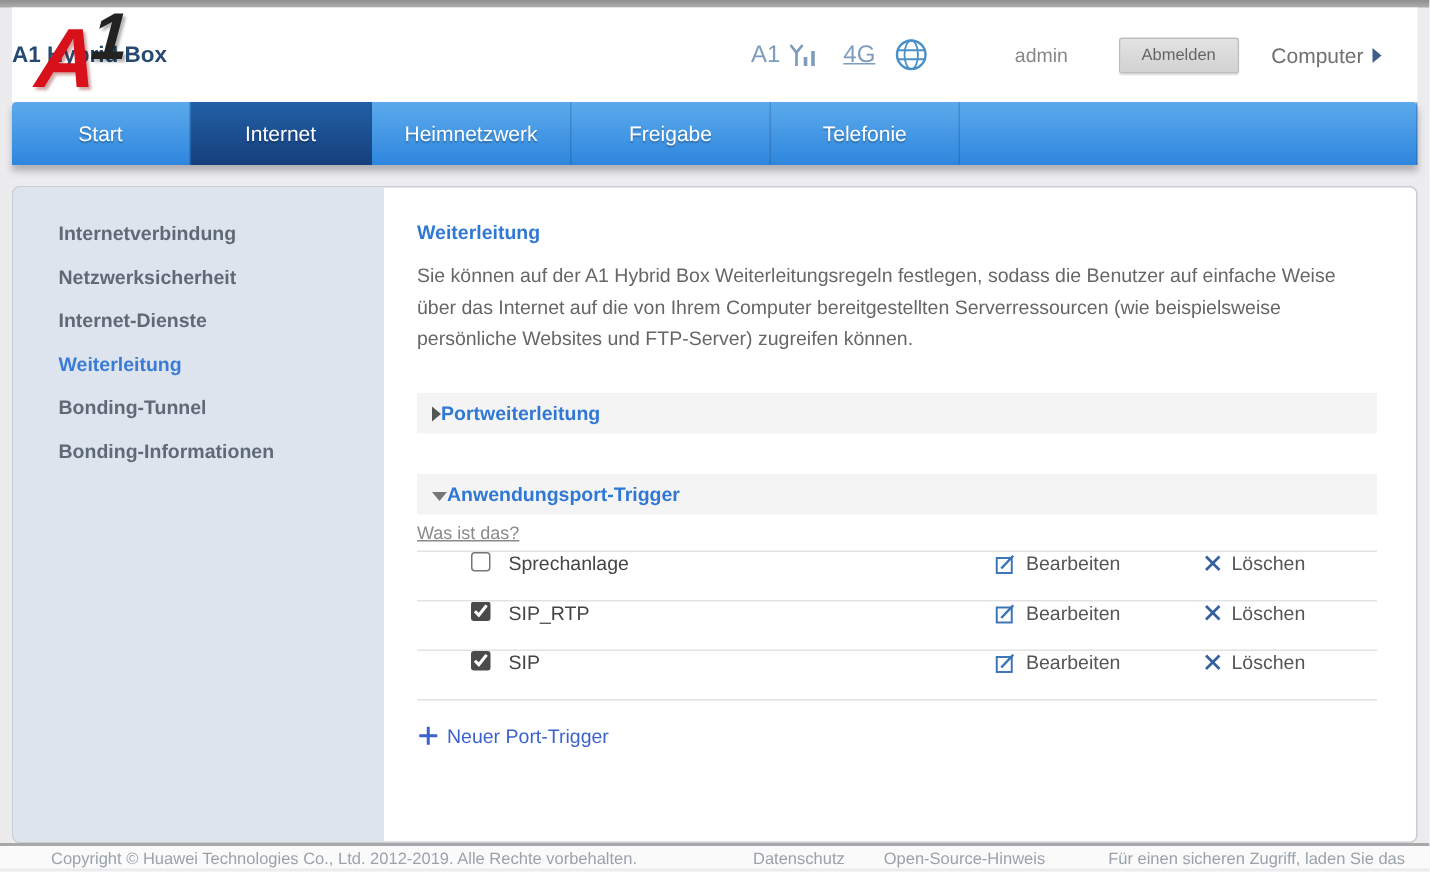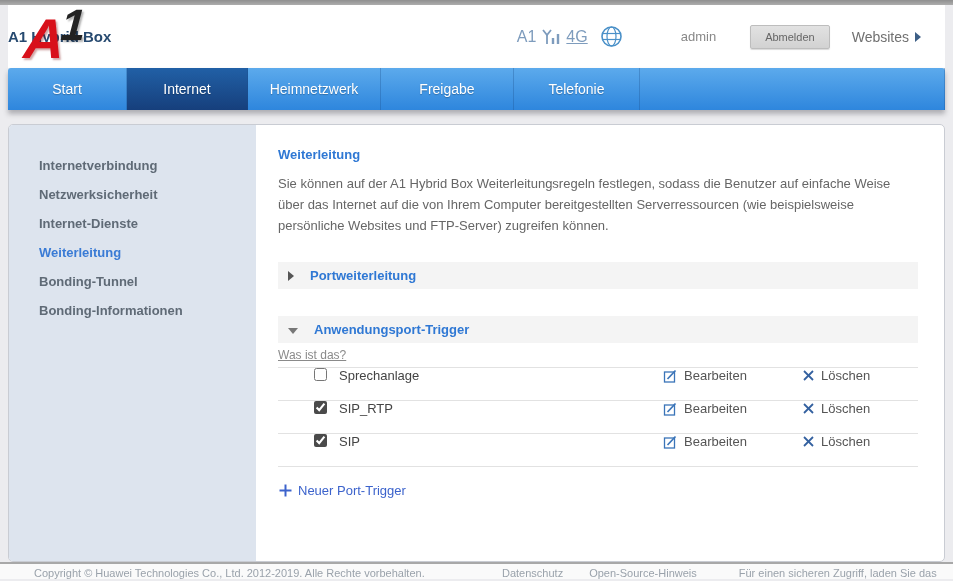--- a/index.html
+++ b/index.html
@@ -35,21 +35,21 @@
   .logo .logo-one {
     position:absolute; left:37px; top:-6px;
     font-size:44px; line-height:44px; color:#222;
     text-shadow:2px 2px 2px rgba(0,0,0,0.3);
     transform:skew(-4deg);
   }
   .app-title { font-size:15px; font-weight:bold; color:#274a70; }
   .header-right { margin-left:auto; display:flex; align-items:center; padding-right:24px; }
   .net-indicator { display:flex; align-items:center; color:#7e9cbd; font-size:16px; }
   .net-indicator .net-label { margin-right:4px; }
-  .net-indicator .net-type { margin-left:4px;text-decoration:underline; }
+  .net-indicator .net-type { margin-left:16px;text-decoration:underline; }
   .signal-svg, .globe-svg { display:block; }
   .globe-wrap { margin-left:12px; display:flex; align-items:center; }
   .admin-name { margin-left:58px; color:#888; font-size:13px; }
   .logout-btn {
     margin-left:34px;
     background:linear-gradient(#e2e2e2,#d2d2d2);
     border:1px solid #bdbdbd;
     border-radius:2px;
     color:#666;
     font-size:11px;
@@ -93,21 +93,21 @@
     background:#fff;
     border:1px solid #c9ccd3;
     border-radius:5px;
     height:438px;
     display:flex;
     overflow:hidden;
   }
   .sidebar {
     width:247px;
     background:#dde4ee;
-    padding-top:26px;
+    padding-top:16px;
     flex-shrink:0;
   }
   .side-item {
     padding:7px 10px 7px 30px;
     font-size:13px;
     font-weight:bold;
     color:#5f6a76;
     cursor:pointer;
   }
   .side-item.active { color:#3a7bd5; }
@@ -116,21 +116,21 @@
   .main-title { color:#2f78d4; font-weight:bold; font-size:13px; margin-bottom:12px; }
   .main-desc { color:#666; font-size:13px; line-height:1.6; margin-bottom:26px; }
 
   .acc-bar {
     background:#f4f4f4;
     padding:6px 10px;
     display:flex; align-items:center;
     cursor:pointer;
   }
   .acc-bar + .acc-gap { height:27px; }
-  .acc-label { color:#2f78d4; font-weight:bold; font-size:13px; margin-left:16px; }
+  .acc-label { color:#2f78d4; font-weight:bold; font-size:13px; margin-left:0; }
   .arr-right { width:0;height:0; border-left:6px solid #555; border-top:5px solid transparent; border-bottom:5px solid transparent; }
   .arr-down  { width:0;height:0; border-top:6px solid #777; border-left:5px solid transparent; border-right:5px solid transparent; margin-top:2px; }
 
   .help-row { text-align:left; padding:4px 2px 5px 0; }
   .help-link { color:#8a8a8a; font-size:12px; text-decoration:underline; cursor:pointer; }
 
   .trigger-table { border-top:1px solid #e2e2e2; }
   .t-row {
     display:flex; align-items:flex-start;
     height:33px;
@@ -195,21 +195,21 @@
             <circle cx="11.5" cy="11.5" r="9.5" fill="none" stroke="#4a90c8" stroke-width="1.6"></circle>
             <ellipse cx="11.5" cy="11.5" rx="4.5" ry="9.5" fill="none" stroke="#4a90c8" stroke-width="1.2"></ellipse>
             <line x1="2" y1="8.5" x2="21" y2="8.5" stroke="#4a90c8" stroke-width="1.2"></line>
             <line x1="2" y1="14.5" x2="21" y2="14.5" stroke="#4a90c8" stroke-width="1.2"></line>
           </svg>
         </span>
       </div>
       <span class="admin-name">admin</span>
       <button class="logout-btn">Abmelden</button>
       <div class="lang-select">
-        <span>Websites</span>
+        <span>Computer</span>
         <span class="lang-arrow"></span>
       </div>
     </div>
   </div>
 
   <div class="navbar">
     <div class="nav-tab w-start">Start</div>
     <div class="nav-tab w-internet active">Internet</div>
     <div class="nav-tab w-heim">Heimnetzwerk</div>
     <div class="nav-tab w-frei">Freigabe</div>

